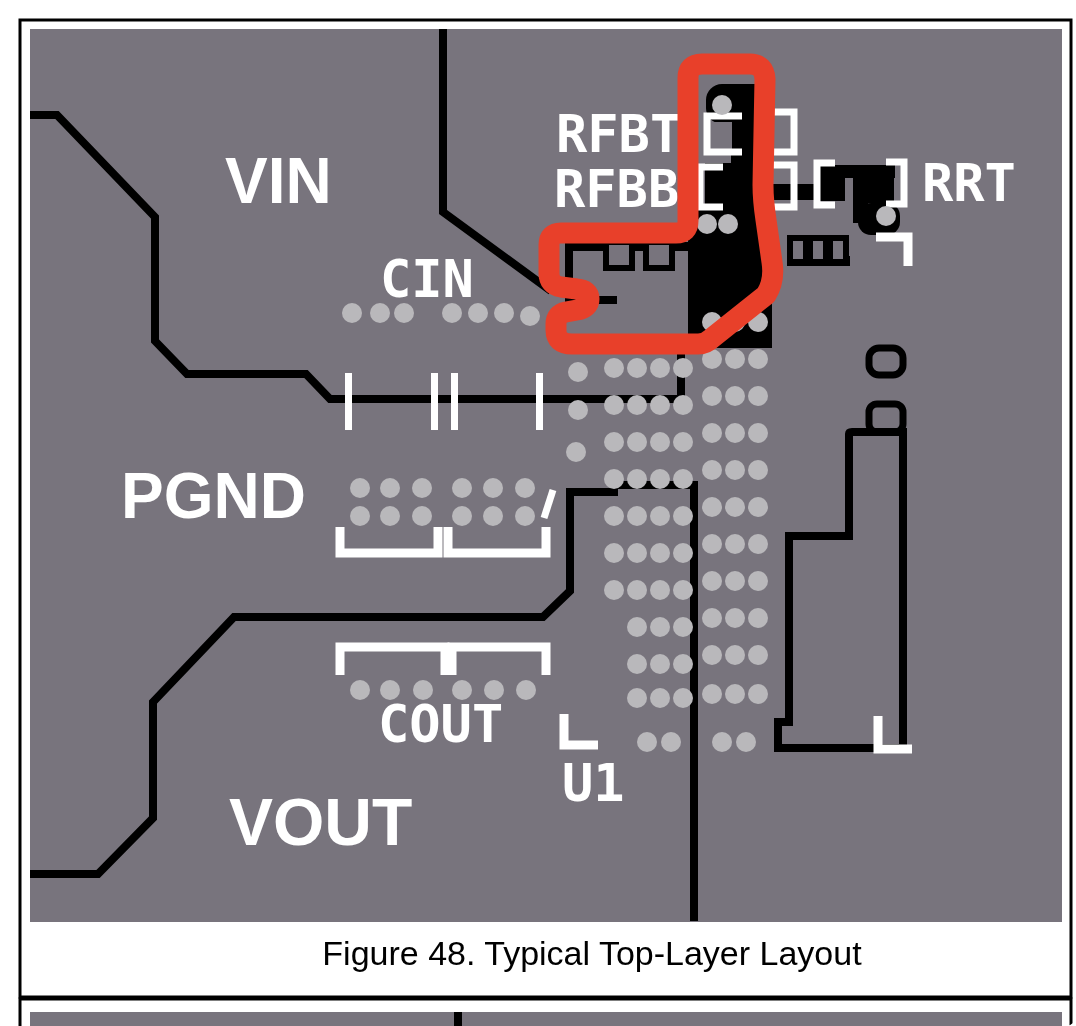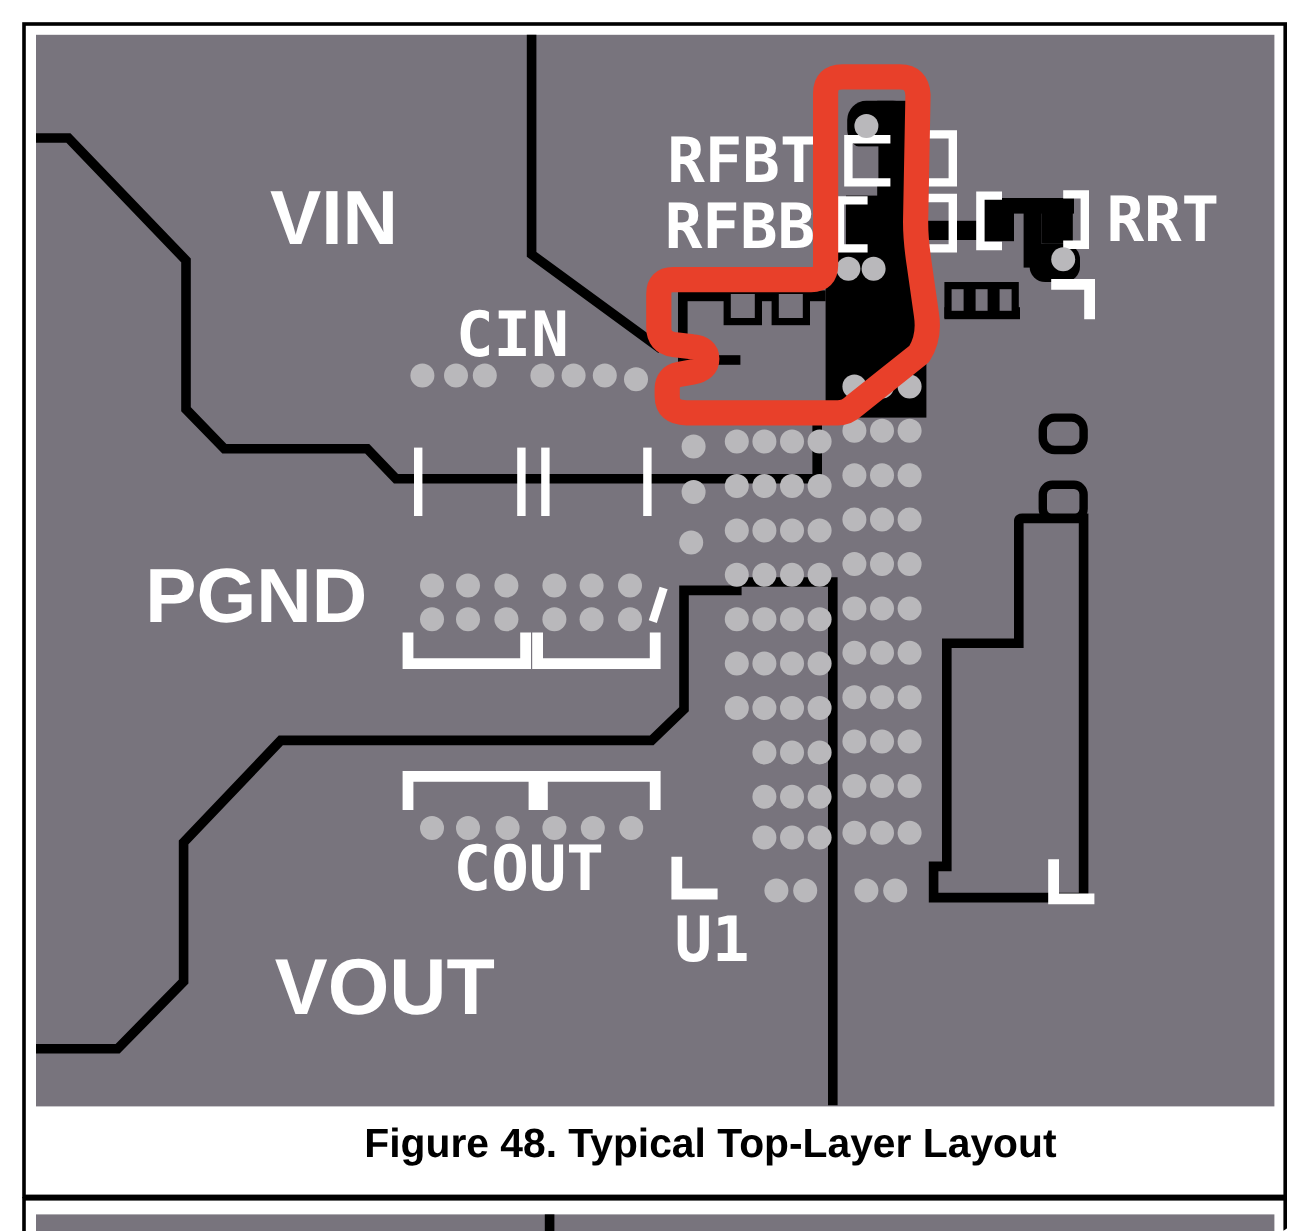--- a/index.html
+++ b/index.html
@@ -19,21 +19,21 @@
   .silk-heavy{stroke:var(--silk);fill:none;stroke-width:9;}
   .silkfill{fill:var(--silk);stroke:none;}
   .via{fill:var(--via);stroke:none;}
   .frame{fill:none;stroke:var(--frame);stroke-width:3;}
   .boardfill{fill:var(--board);stroke:none;}
   .net-label{fill:var(--silk);font-family:"Liberation Sans",sans-serif;font-weight:bold;}
   .silk-label{fill:var(--silk);font-family:"DejaVu Sans Mono",monospace;font-weight:bold;}
   .highlight{stroke:var(--highlight);fill:none;stroke-width:21;
              stroke-linecap:round;stroke-linejoin:round;}
   .caption-row{position:absolute;left:108px;right:0;top:934px;height:44px;
-               text-align:center;font-weight:bold;font-size:34px;color:var(--caption);
+               text-align:center;font-weight:normal;font-size:34px;color:var(--caption);
                font-family:"Liberation Sans",sans-serif;}
 </style>
 </head>
 <body>
 
 <div class="page">
 
 <svg width="1076" height="1026" viewBox="0 0 1076 1026">
 
   <g>

